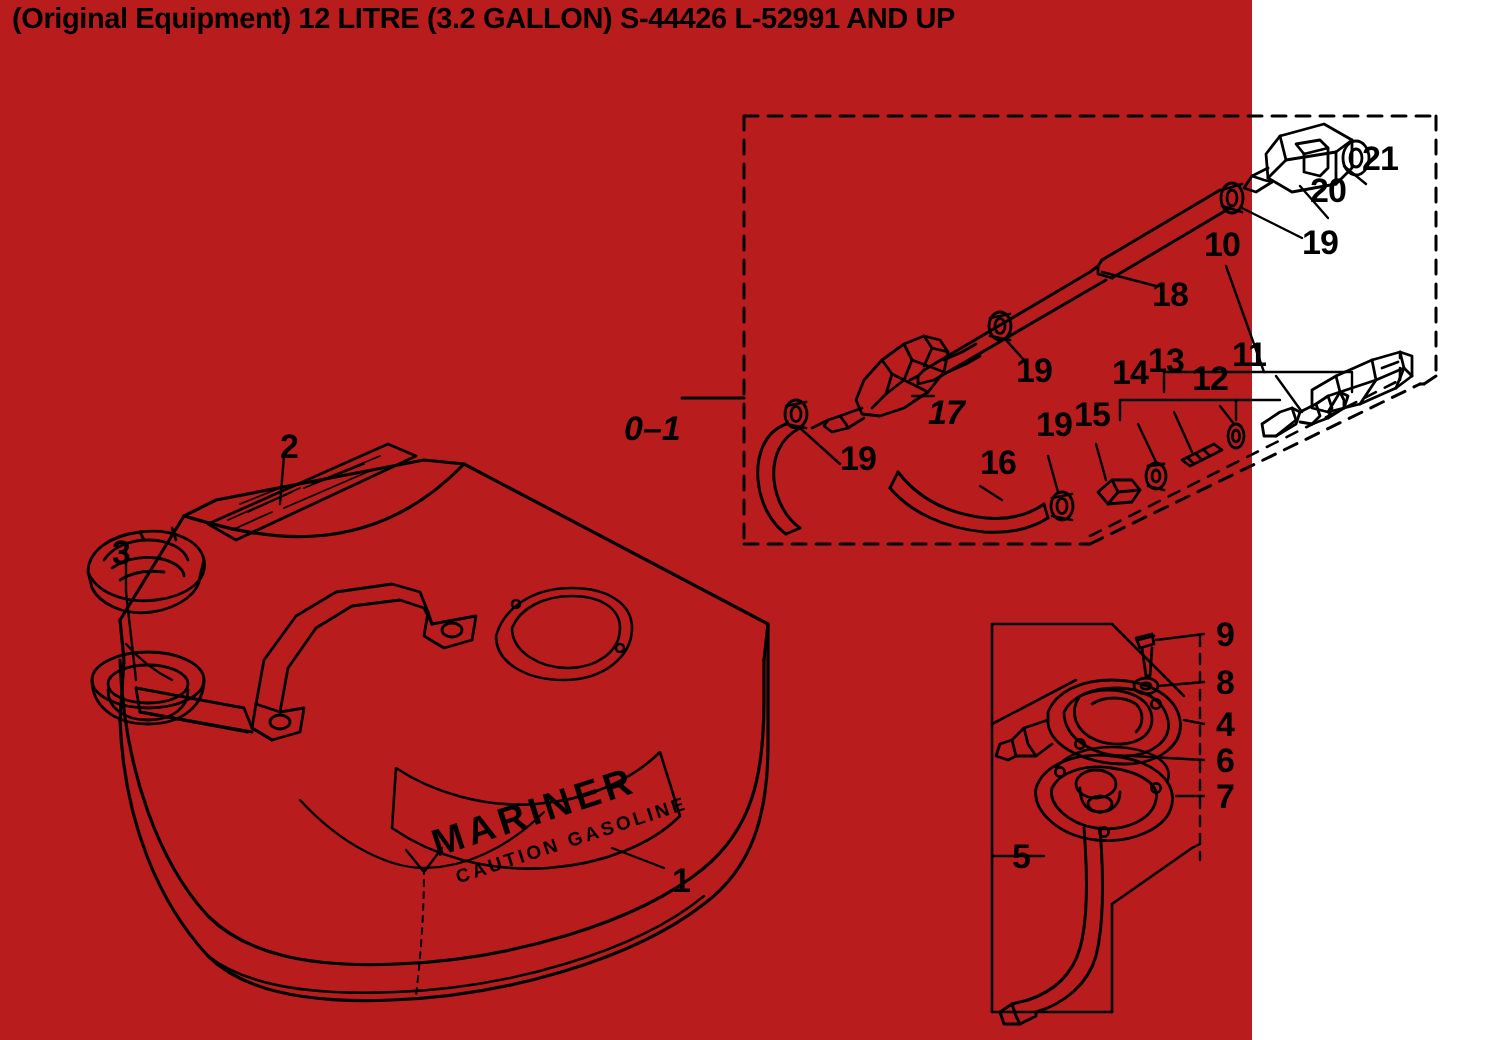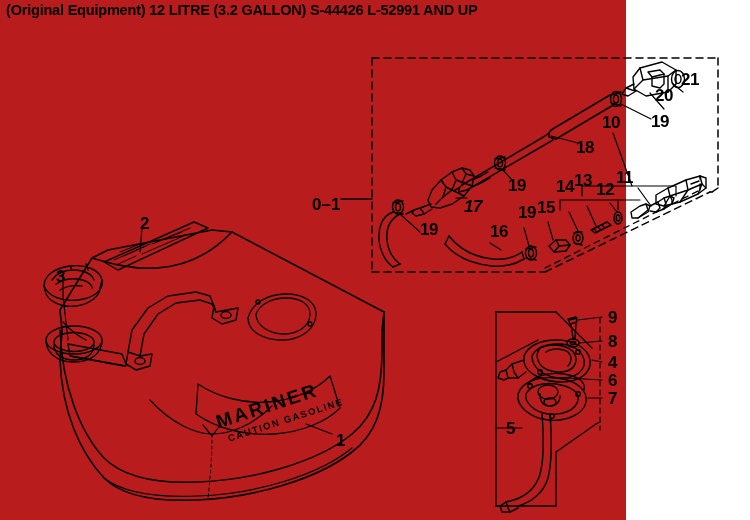--- a/index.html
+++ b/index.html
@@ -378,21 +378,21 @@
       <path d="M522,428 L496,428" stroke-width="1.2"></path>
 
     </g>
 
     <g transform="rotate(-18 268 406)">
       <text class="decal" x="214" y="412" font-size="19" letter-spacing="2.5">MARINER</text>
       <text class="decal" x="220" y="428" font-size="9.5" letter-spacing="1.6">CAUTION GASOLINE</text>
     </g>
   </svg>
 
-  <div class="cal" style="left:312px; top:196px;">0–1</div>
+  <div class="cal" style="left:312px; top:206px;font-style:italic;">0–1</div>
 
   <div class="cal" style="left:336px; top:432px;">1</div>
   <div class="cal" style="left:140px; top:215px;">2</div>
   <div class="cal" style="left:56px;  top:268px;">3</div>
   <div class="cal" style="left:608px; top:354px;">4</div>
   <div class="cal" style="left:506px; top:420px;">5</div>
   <div class="cal" style="left:608px; top:372px;">6</div>
   <div class="cal" style="left:608px; top:390px;">7</div>
   <div class="cal" style="left:608px; top:333px;">8</div>
   <div class="cal" style="left:608px; top:309px;">9</div>

